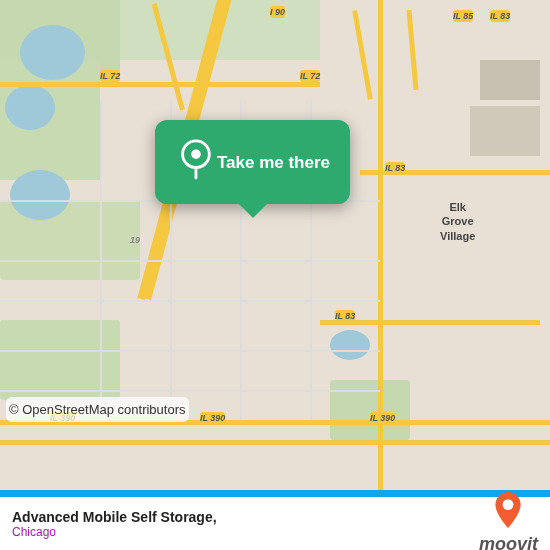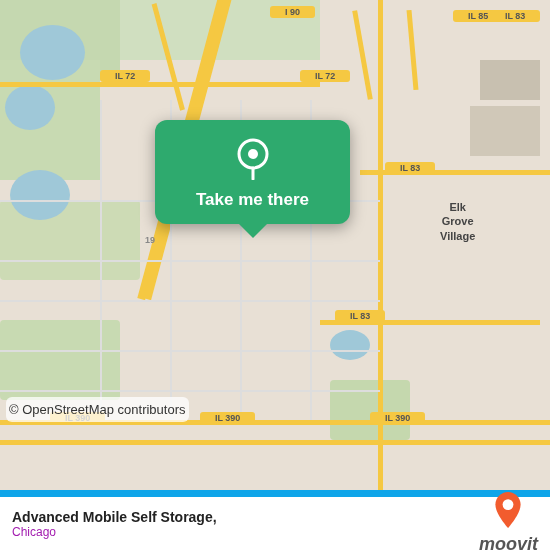--- a/index.html
+++ b/index.html
@@ -36,21 +36,21 @@
 
     
     #popup-card {
       position: absolute;
       top: 120px;
       left: 155px;
       width: 195px;
       background: #2eaa6e;
       border-radius: 12px;
       display: flex;
-      flex-direction: column;
+      flex-direction: row;
       align-items: center;
       padding: 16px 20px 14px;
       box-shadow: 0 4px 15px rgba(0,0,0,0.35);
       cursor: pointer;
       z-index: 10;
     }
 
     #popup-card::after {
       content: '';
       position: absolute;
@@ -136,23 +136,24 @@
       border-radius: 6px;
     }
 
     
     .road-label {
       position: absolute;
       font-size: 9px;
       font-weight: 700;
       color: #555;
       background: #f5c842;
-      padding: 1px 15px;
+      padding: 1px 0;
       border-radius: 3px;
       white-space: nowrap;
+      font-style: italic;
     }
 
     
     .city-label {
       position: absolute;
       font-size: 11px;
       font-weight: 600;
       color: #444;
     }
 

